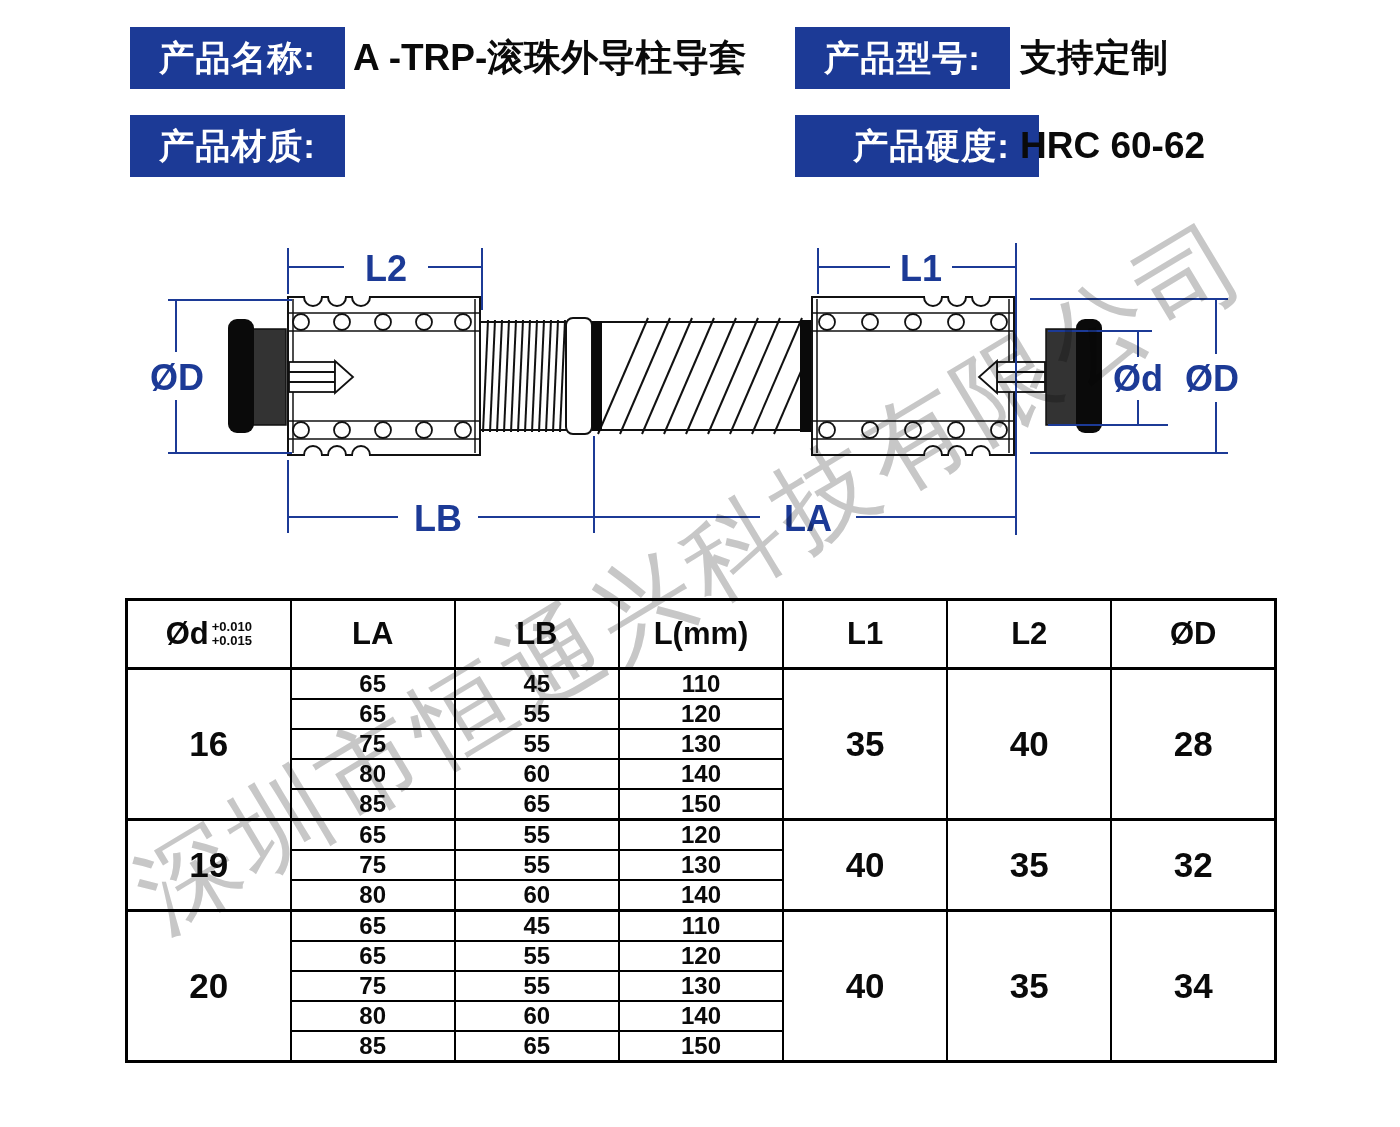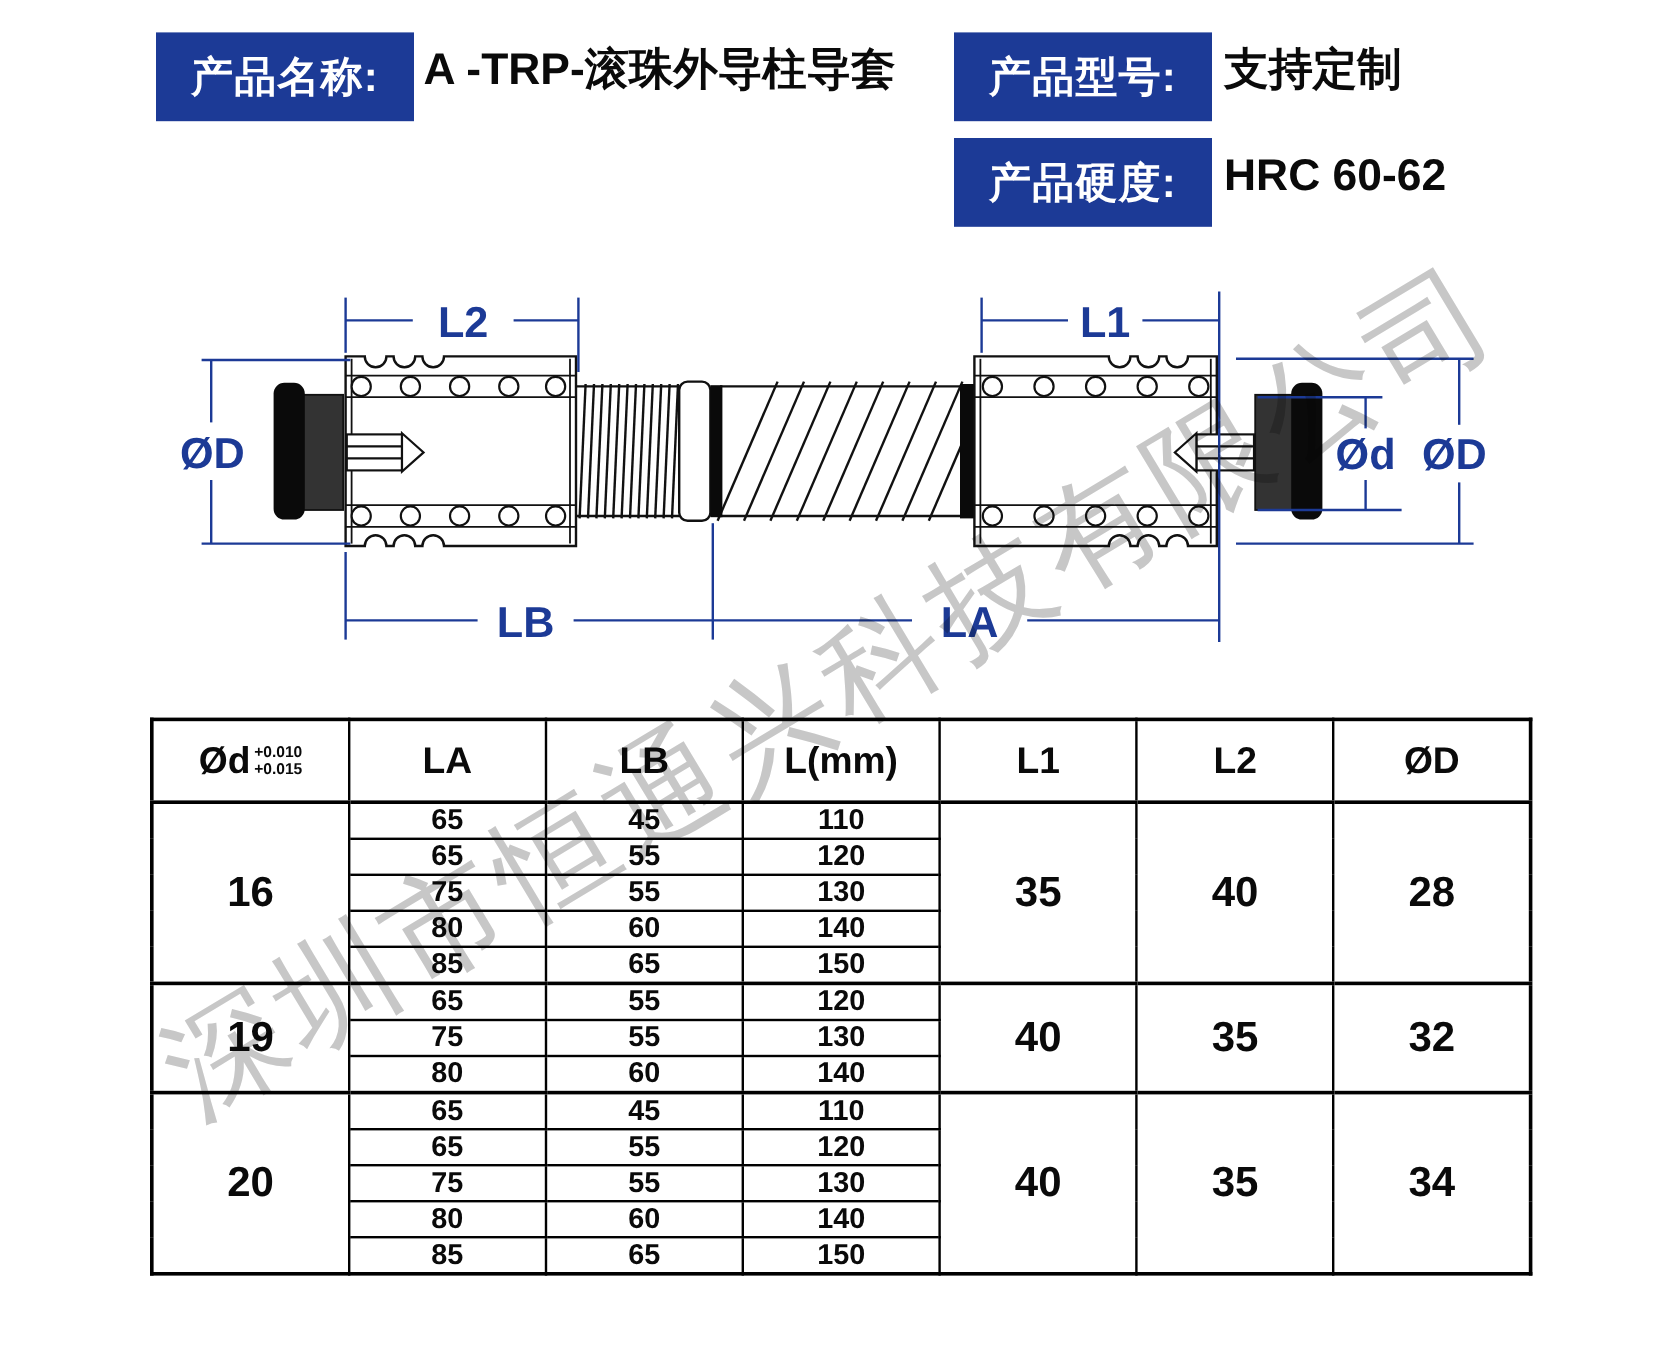--- a/index.html
+++ b/index.html
@@ -2,21 +2,21 @@
 <html><head>
 <meta charset="utf-8">
 <style>
   html,body { margin:0; padding:0; background:#fff; }
   .page {
     position:relative; width:1400px; height:1127px; background:#ffffff;
     font-family:"Liberation Sans", sans-serif; overflow:hidden;
   }
   
   .badge {
-    position:absolute; width:215px; height:74px; background:#1c3a96;
+    position:absolute; width:215px; height:62px; background:#1c3a96;
     display:flex; align-items:center; justify-content:center;
     color:#ffffff; font-size:35px; font-weight:bold; letter-spacing:1px;
   }
   .badge-value {
     position:absolute; height:62px; line-height:62px; color:#0a0a0a;
     font-size:37px; font-weight:bold; white-space:nowrap;
   }
   
   .drawing { position:absolute; left:0; top:240px; }
   .drawing text {
@@ -57,22 +57,25 @@
   <div class="badge" style="left:130px;top:27px;">
     <span>产品名称:</span>
   </div>
   <div class="badge-value" style="left:353px;top:27px;">A -TRP-滚珠外导柱导套</div>
 
   <div class="badge" style="left:795px;top:27px;">
     <span>产品型号:</span>
   </div>
   <div class="badge-value" style="left:1020px;top:27px;">支持定制</div>
 
-
-  <div class="badge" style="left:795px;top:115px;">
+  <div class="badge" style="left:130px;top:115px;">
+    <span>产品材质:</span>
+  </div>
+
+  <div class="badge" style="left:795px;top:115px;padding-left:29px;">
     <span>产品硬度:</span>
   </div>
   <div class="badge-value" style="left:1020px;top:115px;">HRC 60-62</div>
 
   <svg class="drawing" width="1400" height="350" viewBox="0 240 1400 350">
     <defs>
       <clipPath id="springClip">
           <rect x="476" y="280" width="336" height="190"></rect>
         </clipPath>
     </defs>

